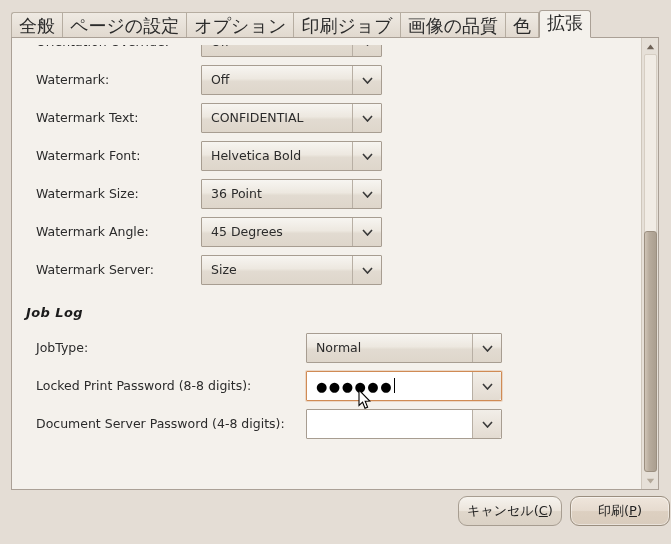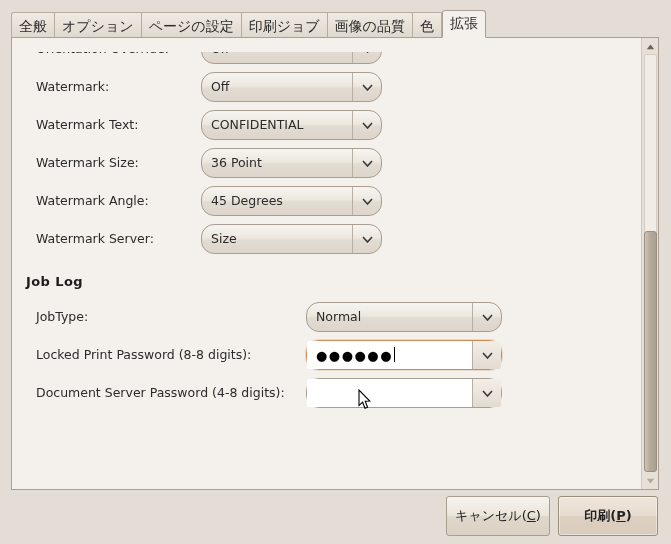--- a/index.html
+++ b/index.html
@@ -31,21 +31,21 @@
     left: 11px;
     top: 10px;
     height: 28px;
     display: flex;
     align-items: flex-end;
   }
   .tab {
     height: 26px;
     line-height: 26px;
     padding: 0 7px;
-    font-size: 14px;
+    font-size: 18px;
     color: #2b2b2b;
     background: linear-gradient(to bottom, #efeae3 0%, #e1d9cf 100%);
     border: 1px solid #b6ada1;
     border-bottom: 1px solid #aaa096;
     border-right: none;
     box-sizing: border-box;
     white-space: nowrap;
     position: relative;
   }
   .tab:first-child {
@@ -74,21 +74,21 @@
     width: 648px;
     height: 453px;
     box-sizing: border-box;
     background: #f4f1ec;
     border: 1px solid #aaa096;
     overflow: hidden;
   }
   .scrollview {
     position: absolute;
     left: 0;
-    top: 14px;
+    top: 7px;
     width: 643px;
     height: 451px;
     overflow: hidden;
   }
   .formarea {
     position: absolute;
     left: 0;
     top: -22px;   
     width: 631px;
   }
@@ -108,21 +108,21 @@
 
   
   .combo {
     position: absolute;
     left: 189px;
     top: 4px;
     width: 181px;
     height: 30px;
     box-sizing: border-box;
     border: 1px solid #a79d91;
-    border-radius: 13px;
+    border-radius: 1px;
     background: linear-gradient(to bottom, #f7f5f1 0%, #ede8e0 45%, #e2dbd1 55%, #ded6cb 100%);
     display: flex;
     align-items: stretch;
   }
   .combo .value {
     flex: 1 1 auto;
     padding-left: 9px;
     line-height: 28px;
     font-size: 12.5px;
     color: #2b2b2b;
@@ -187,20 +187,21 @@
   }
 
   
   .section-title {
     position: absolute;
     left: 14px;
     font-size: 13px;
     font-weight: bold;
     color: #1c1c1c;
     letter-spacing: 0.4px;
+    font-style: italic;
   }
 
   
   .scrollbar {
     position: absolute;
     right: 0;
     top: 0;
     width: 17px;
     height: 451px;
     background: #e6e0d8;
@@ -245,64 +246,64 @@
   .btnbar {
     position: absolute;
     left: 0;
     top: 496px;
     width: 671px;
     height: 48px;
   }
   .btn {
     position: absolute;
     top: 0;
-    height: 40px;
+    height: 30px;
     box-sizing: border-box;
     border: 1px solid #a79d91;
-    border-radius: 3px;
+    border-radius: 9px;
     background: linear-gradient(to bottom, #f6f3ee 0%, #ece5dc 48%, #e0d7cb 52%, #dbd2c6 100%);
     font-size: 13px;
     color: #232323;
     display: flex;
     align-items: center;
     justify-content: center;
+    margin-left: 12px;
   }
   .btn-cancel {
     left: 446px;
     width: 104px;
   }
   .btn-print {
     left: 558px;
     width: 100px;
     border: 1px solid #9a8e7f;
     background: linear-gradient(to bottom, #efe6dc 0%, #e6dbcf 48%, #ddd0c1 52%, #d9ccbd 100%);
     box-shadow: inset 0 0 0 1px rgba(255,255,255,0.45);
-    font-weight: bold;
   }
   .btn u { text-decoration: underline; }
 
   
   .cursor {
     position: absolute;
     left: 358px;
     top: 389px;
     width: 14px;
     height: 21px;
     pointer-events: none;
     z-index: 50;
   }
 </style>
 </head>
 <body>
 
 <div class="tabbar">
   <div class="tabstrip">
     <div class="tab">全般</div>
+    <div class="tab">ページの設定</div>
     <div class="tab">オプション</div>
-    <div class="tab">ページの設定</div>
     <div class="tab">印刷ジョブ</div>
     <div class="tab">画像の品質</div>
     <div class="tab last-unselected">色</div>
     <div class="tab selected">拡張</div>
   </div>
 </div>
 
 <div class="panel">
 
   <div class="scrollview">
@@ -337,20 +338,31 @@
         <div class="combo">
           <div class="value">CONFIDENTIAL</div>
           <div class="arrowbox">
             <svg class="chev" viewBox="0 0 11 7">
                 <polyline points="1,1 5.5,6 10,1" fill="none" stroke="#3a3a3a" stroke-width="1.6"></polyline>
               </svg>
           </div>
         </div>
       </div>
 
+      <div class="row">
+        <div class="label">Watermark Font:</div>
+        <div class="combo">
+          <div class="value">Helvetica Bold</div>
+          <div class="arrowbox">
+            <svg class="chev" viewBox="0 0 11 7">
+                <polyline points="1,1 5.5,6 10,1" fill="none" stroke="#3a3a3a" stroke-width="1.6"></polyline>
+              </svg>
+          </div>
+        </div>
+      </div>
 
       <div class="row">
         <div class="label">Watermark Size:</div>
         <div class="combo">
           <div class="value">36 Point</div>
           <div class="arrowbox">
             <svg class="chev" viewBox="0 0 11 7">
                 <polyline points="1,1 5.5,6 10,1" fill="none" stroke="#3a3a3a" stroke-width="1.6"></polyline>
               </svg>
           </div>

